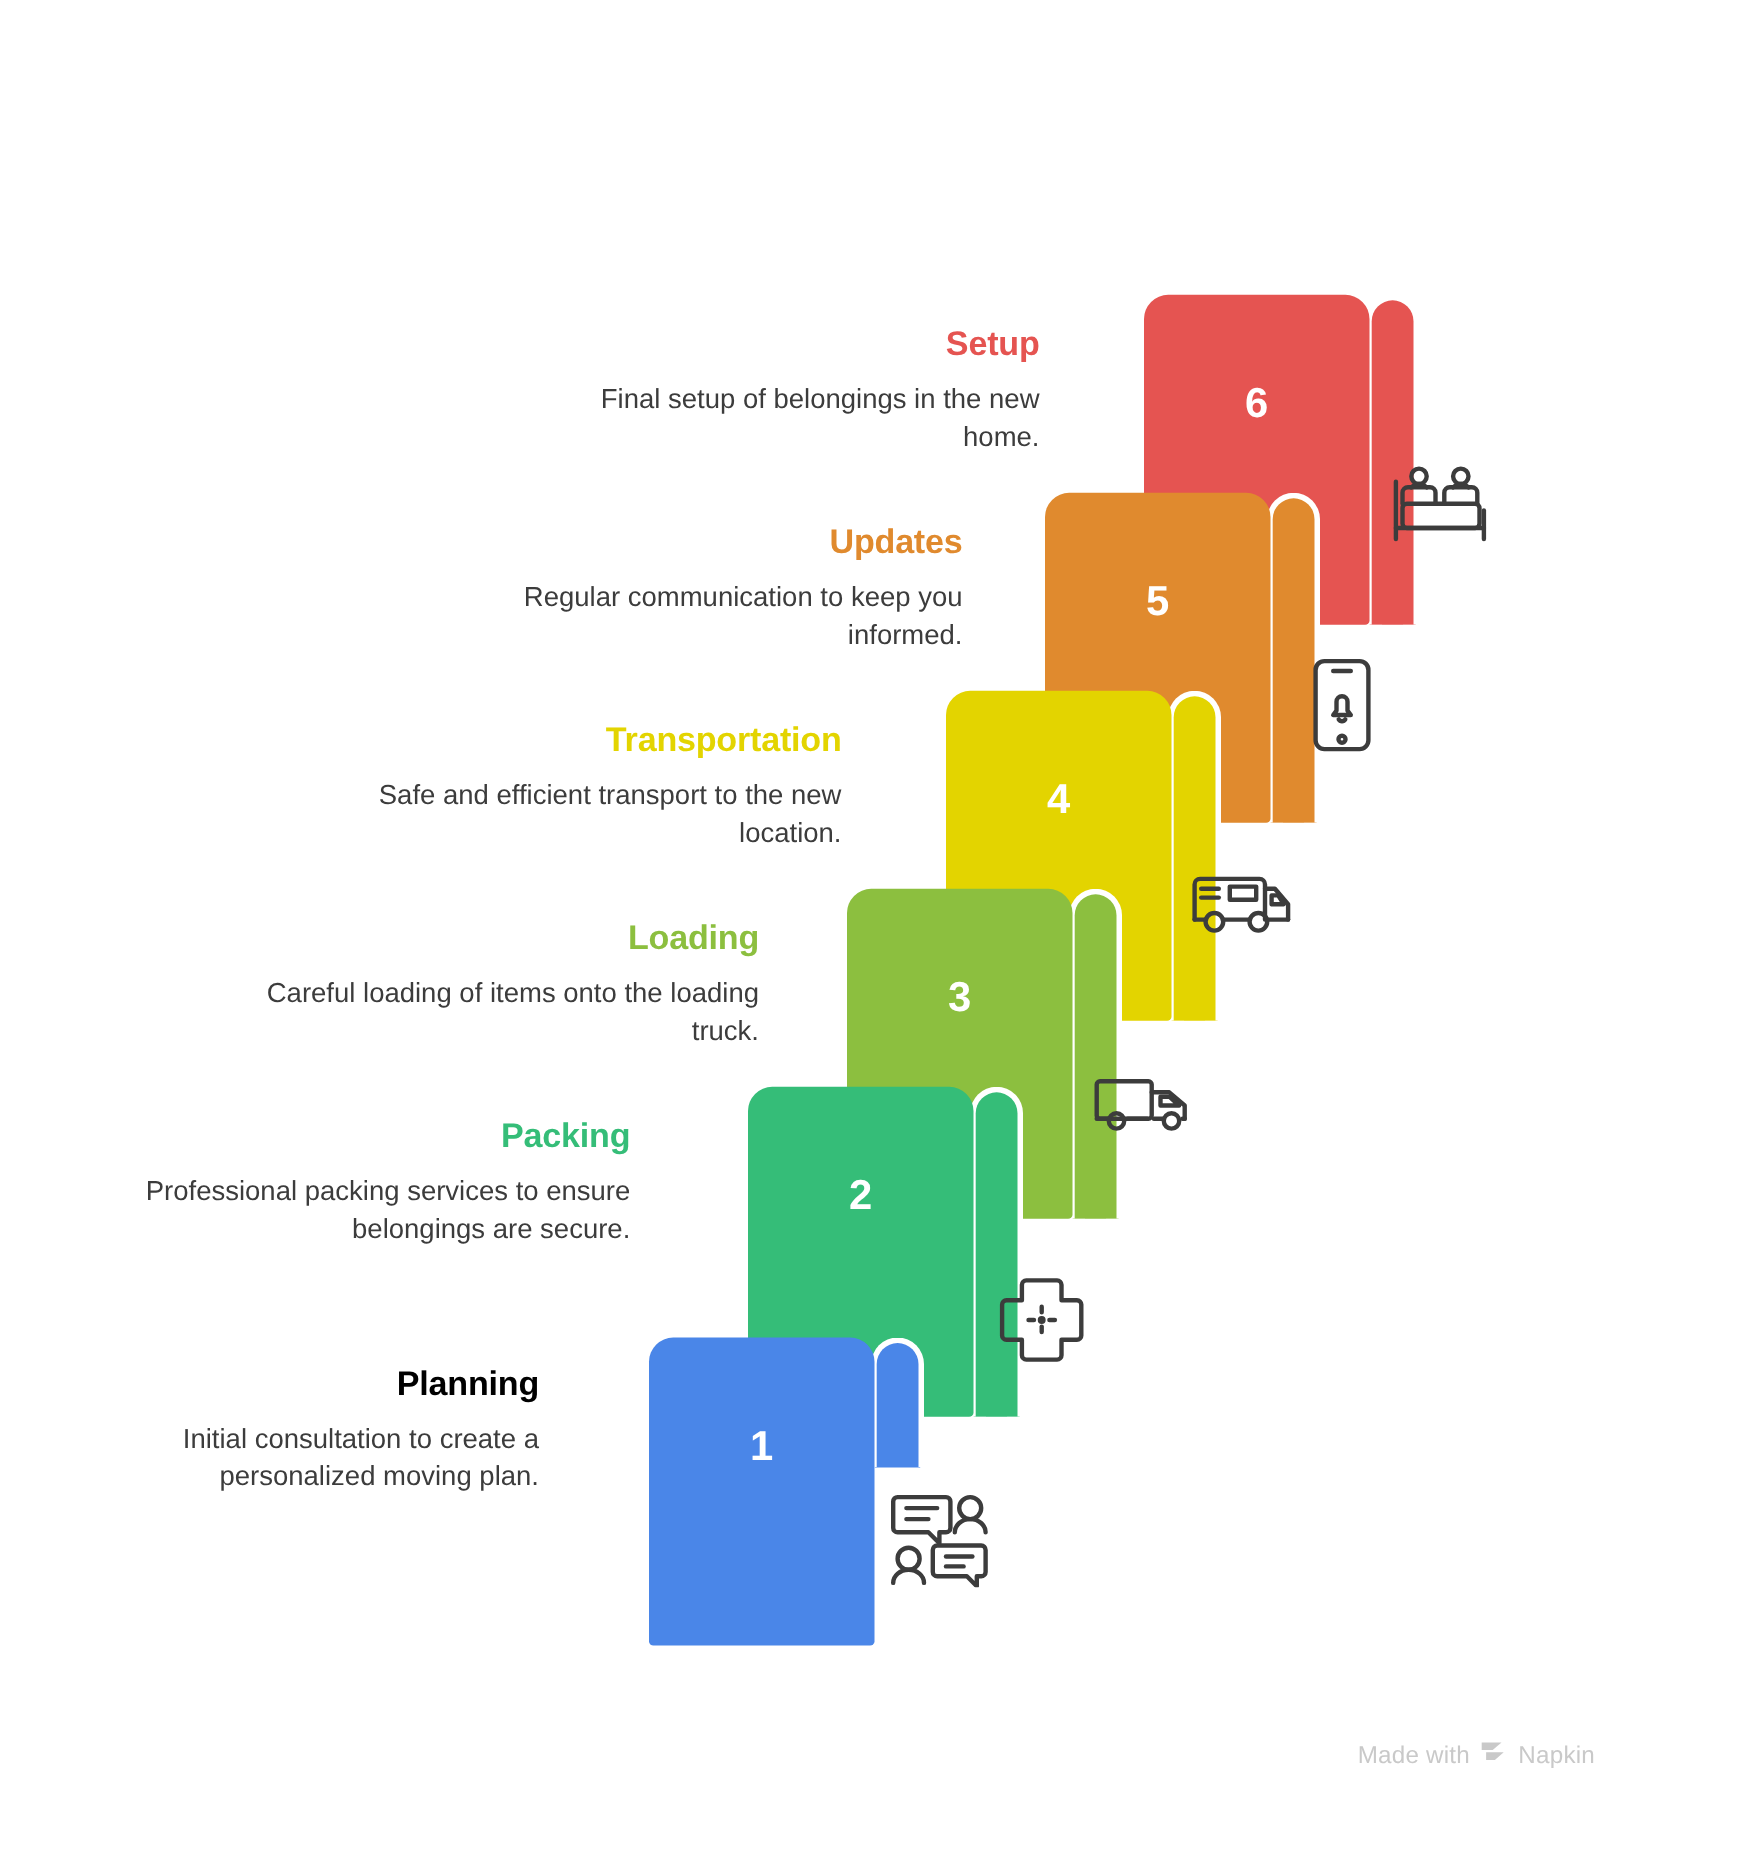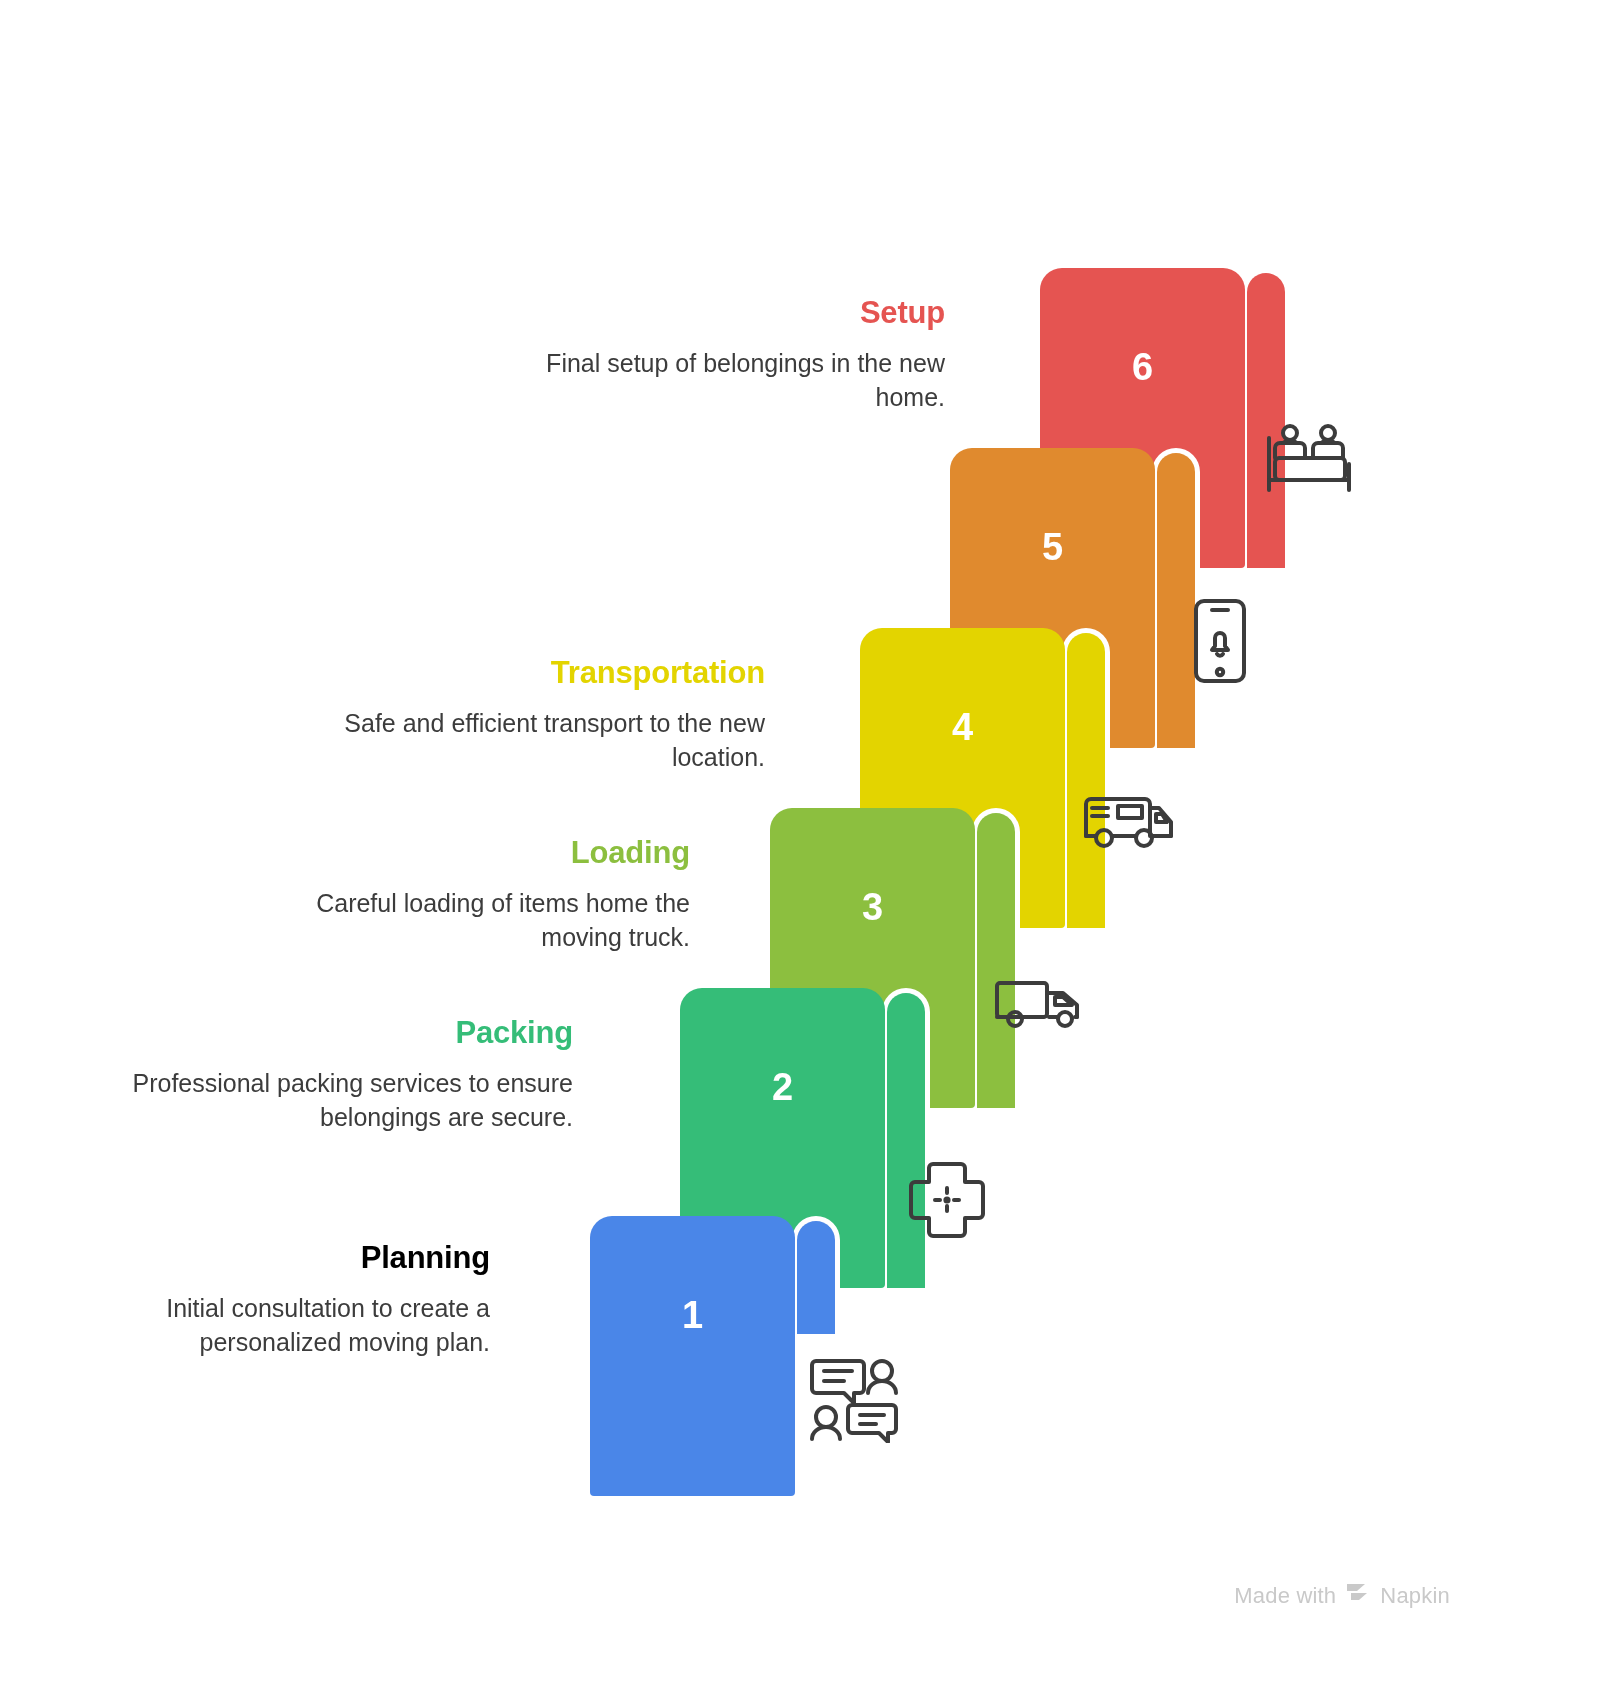--- a/index.html
+++ b/index.html
@@ -105,20 +105,24 @@
       <rect x="12" y="40" width="70" height="22" rx="4"></rect>
       <path d="M12 40 V30 a5 5 0 0 1 5 -5 h20 a5 5 0 0 1 5 5 v10"></path>
       <path d="M50 40 V30 a5 5 0 0 1 5 -5 h20 a5 5 0 0 1 5 5 v10"></path>
       <circle cx="27" cy="15" r="7"></circle>
       <circle cx="65" cy="15" r="7"></circle>
       <path d="M20 25 q7 -6 14 0"></path>
       <path d="M58 25 q7 -6 14 0"></path>
     </svg>
   </span>
 
+  <div class="step-text" style="left:415px; top:475px;">
+    <div class="step-title" style="color:#e08a2e;">Updates</div>
+    <div class="step-desc">Regular communication to keep you informed.</div>
+  </div>
   <div class="card-wrap" style="left:950px; top:448px; width:250px; height:300px;">
     <div class="card-tab" style="left:202px; top:0px; width:48px; height:300px; background:#e08a2e;"></div>
     <div class="card-body" style="width:205px; height:300px; background:#e08a2e;"></div>
     <div class="card-num" style="left:0; top:78px; width:205px; text-align:center;">5</div>
   </div>
   <span class="step-icon" style="left:1192px; top:598px;">
     <svg width="56" height="86" viewBox="0 0 56 86" fill="none" stroke="#3c3c3c" stroke-width="4" stroke-linecap="round" stroke-linejoin="round">
       <rect x="4" y="3" width="48" height="80" rx="8"></rect>
       <path d="M20 12 H36"></path>
       <circle cx="28" cy="74" r="3.2"></circle>
@@ -147,21 +151,21 @@
       <circle cx="62" cy="50" r="8"></circle>
       <path d="M10 20 h16"></path>
       <path d="M10 28 h16"></path>
       <path d="M36 18 h24 v12 h-24 z"></path>
       <path d="M74 26 h6 l5 8 h-11 z"></path>
     </svg>
   </span>
 
   <div class="step-text" style="left:230px; top:835px;">
     <div class="step-title" style="color:#8cbf3f;">Loading</div>
-    <div class="step-desc">Careful loading of items home the moving truck.</div>
+    <div class="step-desc">Careful loading of items onto the loading truck.</div>
   </div>
   <div class="card-wrap" style="left:770px; top:808px; width:250px; height:300px;">
     <div class="card-tab" style="left:202px; top:0px; width:48px; height:300px; background:#8cbf3f;"></div>
     <div class="card-body" style="width:205px; height:300px; background:#8cbf3f;"></div>
     <div class="card-num" style="left:0; top:78px; width:205px; text-align:center;">3</div>
   </div>
   <span class="step-icon" style="left:993px; top:975px;">
     <svg width="100" height="62" viewBox="0 0 100 62" fill="none" stroke="#3c3c3c" stroke-width="4" stroke-linecap="round" stroke-linejoin="round">
       <rect x="4" y="8" width="50" height="34" rx="3"></rect>
       <path d="M54 18 h16 l14 12 v12"></path>

